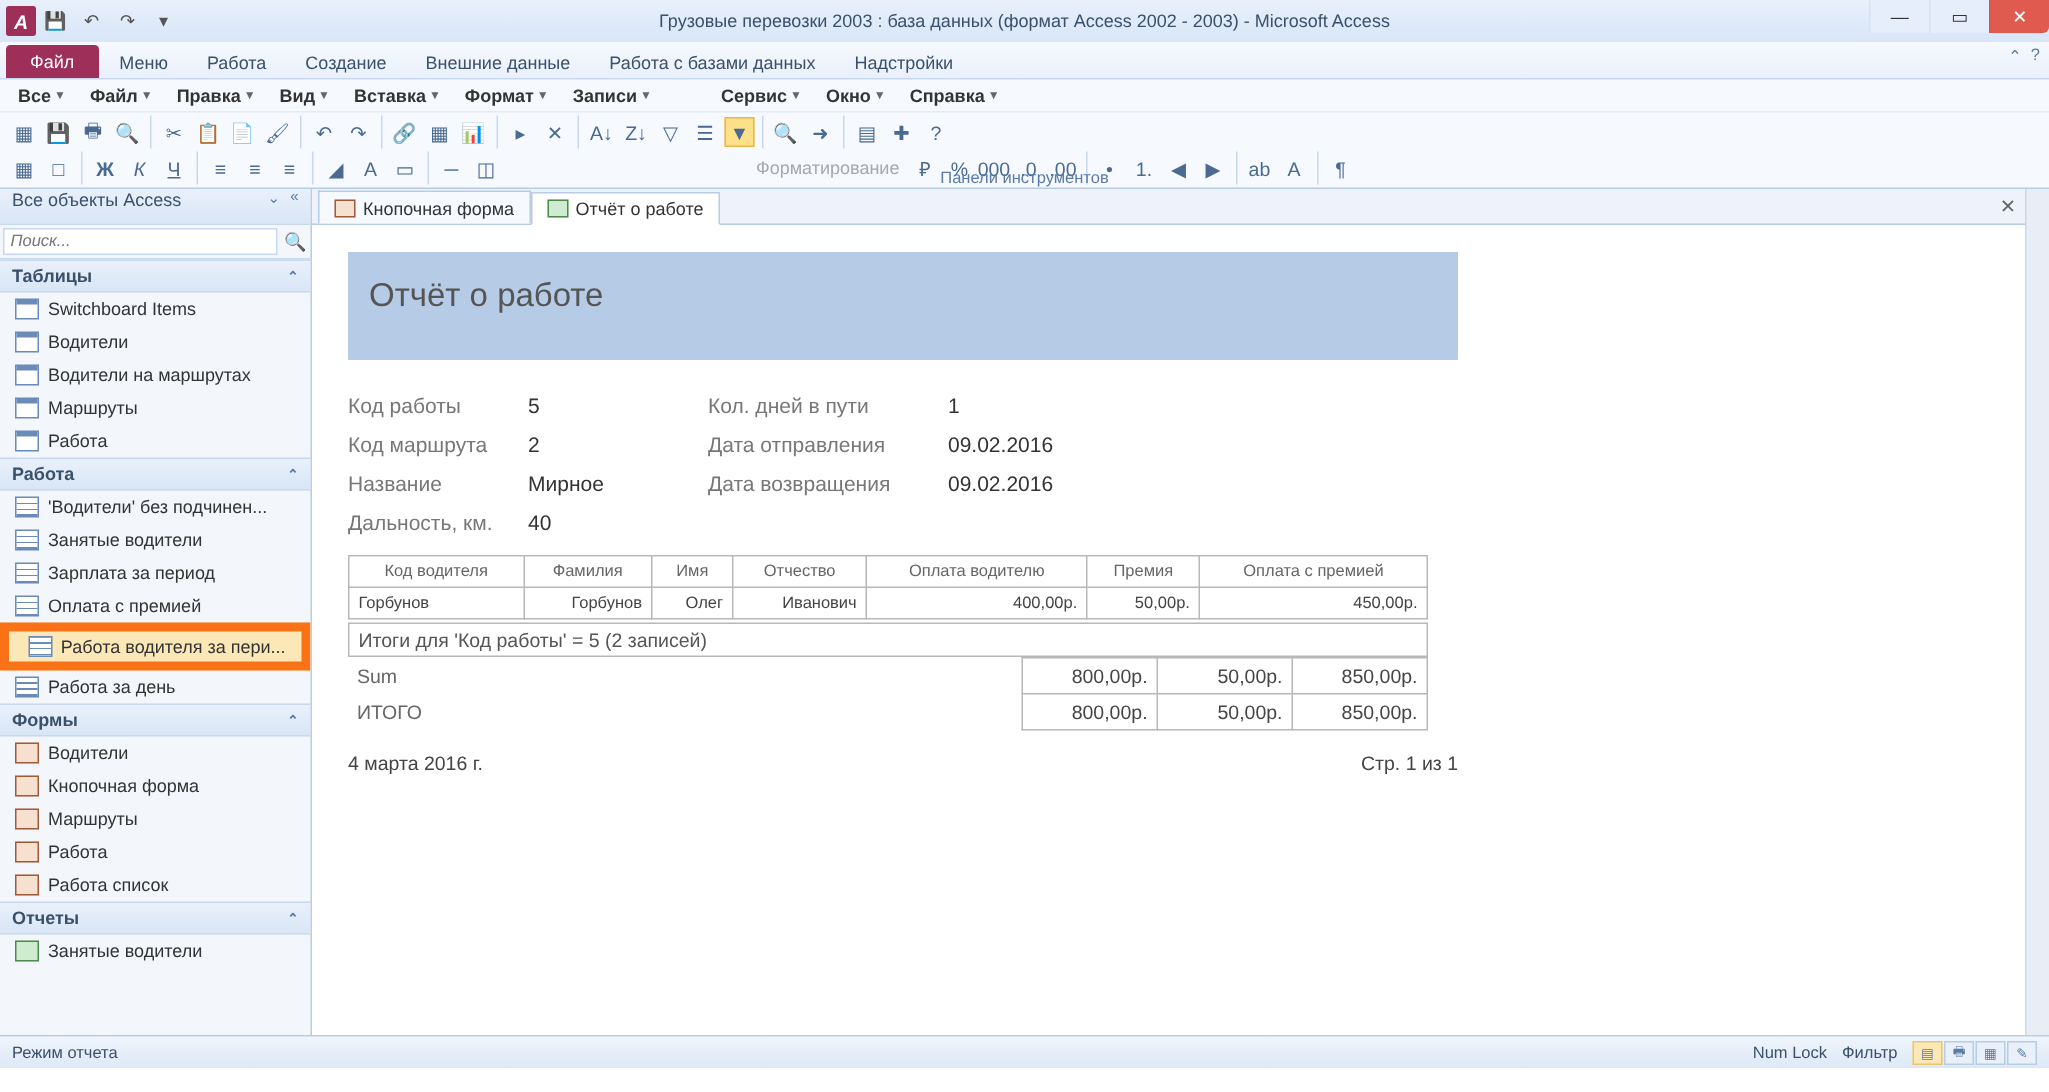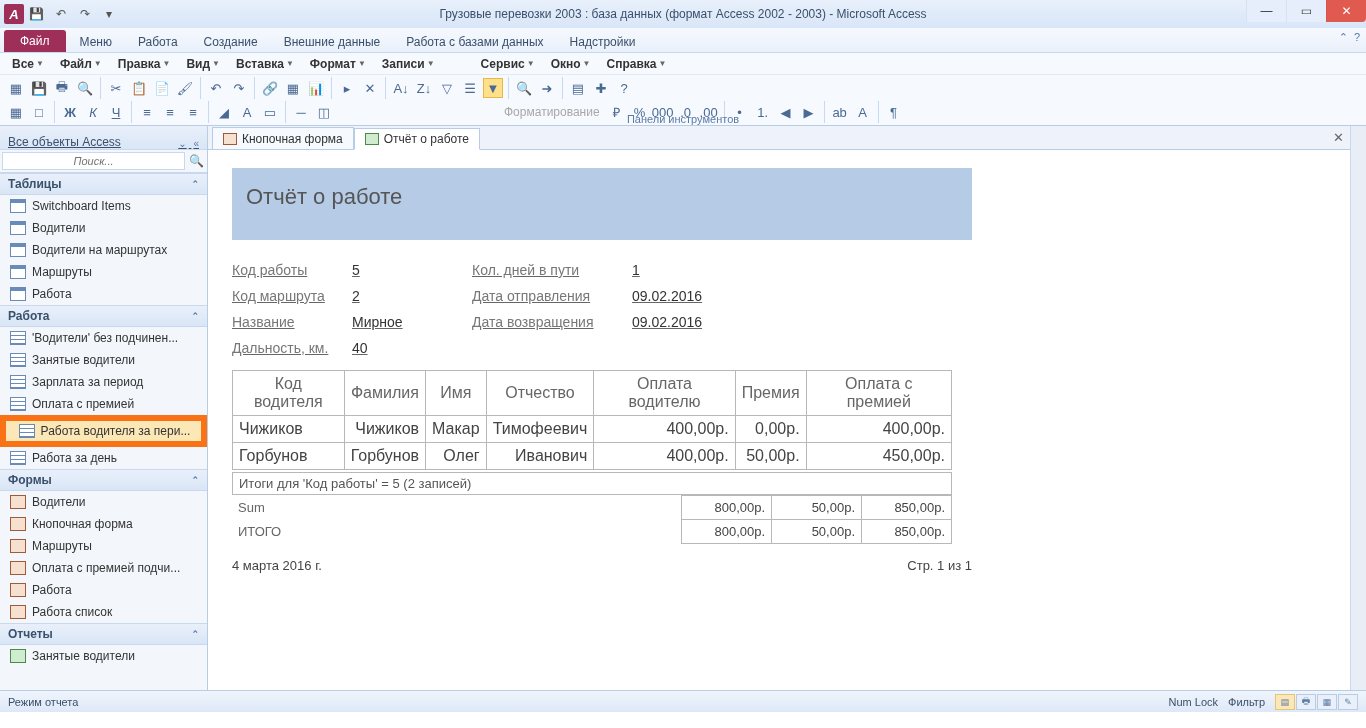--- a/index.html
+++ b/index.html
@@ -27,24 +27,24 @@
 .tb-btn { width: 20px; height: 20px; display: flex; align-items: center; justify-content: center; color: #4a6a92; font-size: 13px; border: 1px solid transparent; }
 .tb-sep { width: 1px; height: 22px; background: #c8d8ee; margin: 0 2px; }
 .tb-highlight { background: #ffe08a; border: 1px solid #e6b84a; }
 .tb-formatting { color: #a8a8a8; font-size: 12px; padding: 0 4px; }
 .toolbar-label { position: absolute; bottom: 0; left: 50%; transform: translateX(-50%); font-size: 11px; color: #5a7aa8; }
 .toolbar-row { display: flex; align-items: center; gap: 3px; flex-wrap: wrap; width: 100%; }
 .toolbar-stack { display: flex; flex-direction: column; gap: 2px; }
 
 .workspace { height: 564px; display: flex; background: #fff; }
 .nav-pane { width: 208px; background: #f3f6fb; border-right: 1px solid #b8cce4; display: flex; flex-direction: column; font-size: 12px; overflow: hidden; }
-.nav-header { height: 24px; background: linear-gradient(#e9f0fb,#d9e6f6); border-bottom: 1px solid #c8d8ee; display: flex; align-items: flex-end; padding: 0 8px; color: #3a506b; justify-content: space-between; text-decoration: underline; }
+.nav-header { height: 24px; background: linear-gradient(#e9f0fb,#d9e6f6); border-bottom: 1px solid #c8d8ee; display: flex; align-items: flex-start; padding: 0 8px; color: #3a506b; justify-content: space-between; }
 .nav-header .toggles { display: flex; gap: 2px; color: #5a7aa8; font-size: 10px; }
 .search-row { display: flex; border-bottom: 1px solid #c8d8ee; }
-.search-row input { flex: 1; border: 1px solid #c8d8ee; margin: 2px; padding: 2px 4px; font-size: 11px; font-style: italic; color: #888; outline: none; text-align: center; }
+.search-row input { flex: 1; border: 1px solid #c8d8ee; margin: 2px; padding: 2px 4px; font-size: 11px; font-style: italic; color: #888; outline: none; }
 .search-row .search-btn { width: 20px; display: flex; align-items: center; justify-content: center; color: #5a7aa8; }
 .nav-group-header { background: linear-gradient(#e9f0fb,#d9e6f6); border-top: 1px solid #c8d8ee; border-bottom: 1px solid #c8d8ee; padding: 3px 8px; color: #3a506b; font-weight: bold; display: flex; justify-content: space-between; align-items: center; }
 .nav-group-header .chev { font-size: 9px; color: #5a7aa8; }
 .nav-item { padding: 4px 8px 4px 10px; color: #333; display: flex; align-items: center; gap: 6px; white-space: nowrap; overflow: hidden; text-overflow: ellipsis; }
 .nav-item .obj-icon { width: 16px; height: 14px; flex-shrink: 0; display: inline-block; }
 .nav-item.selected { background: #fce8b6; border: 6px solid #f97316; padding: 3px 7px 3px 9px; justify-content: center; }
 .icon-table { background: linear-gradient(#fff,#fff); border: 1px solid #6a8ab8; position: relative; }
 .icon-table::before { content:""; position:absolute; top:0; left:0; right:0; height:3px; background:#6a8ab8; }
 .icon-query { border: 1px solid #6a8ab8; background: repeating-linear-gradient(0deg,#6a8ab8 0 1px,#fff 1px 4px); }
 .icon-form { border: 1px solid #a05a3a; background:#f6e0cf; }
@@ -54,24 +54,24 @@
 .doc-tabs { height: 24px; background: #eef3fb; border-bottom: 1px solid #b8cce4; display: flex; align-items: flex-end; padding-left: 4px; gap: 0; position: relative; }
 .doc-tab { padding: 3px 10px; font-size: 12px; display: flex; align-items: center; gap: 5px; border: 1px solid #b8cce4; border-bottom: none; background: #f6f9fe; color: #333; }
 .doc-tab.active { background: #fff; border-bottom: 1px solid #fff; position: relative; top: 1px; }
 .doc-tab .tab-icon { width: 14px; height: 12px; display: inline-block; }
 .doc-tab .tab-icon.form-i { border: 1px solid #a05a3a; background:#f6e0cf; }
 .doc-tab .tab-icon.report-i { border: 1px solid #4a8a4a; background:#d0ecd0; }
 .doc-tabs .close-doc { position: absolute; right: 6px; top: 4px; color: #666; font-size: 13px; }
 
 .report { flex: 1; background: #fff; padding: 18px 24px; overflow: auto; color: #444; }
 .report-header { background: #b6cce6; padding: 16px 14px 30px; font-size: 22px; color: #555; margin-bottom: 22px; width: 740px; }
-.field-grid { display: grid; grid-template-columns: 120px 120px 160px 140px; row-gap: 10px; font-size: 14px; color: #666; margin-bottom: 14px; width: 740px; text-decoration: underline; }
+.field-grid { display: grid; grid-template-columns: 120px 120px 160px 140px; row-gap: 10px; font-size: 14px; color: #666; margin-bottom: 14px; width: 740px; }
 .field-grid .fl { color: #777; }
 .field-grid .fv { color: #333; }
-.data-table { border-collapse: collapse; width: 720px; font-size: 16px; color: #444; }
+.data-table { border-collapse: collapse; width: 720px; font-size: 11px; color: #444; }
 .data-table th, .data-table td { border: 1px solid #b8b8b8; padding: 4px 6px; }
 .data-table th { font-weight: normal; color: #666; text-align: center; }
 .data-table td.num { text-align: right; }
 .data-table td.txt { text-align: right; }
 .group-footer { border:1px solid #b8b8b8; padding:3px 6px; font-size:13px; color:#555; width:720px; margin-top:2px; }
 .sum-table { border-collapse: collapse; width:720px; font-size:13px; color:#444; }
 .sum-table td { padding:4px 6px; }
 .sum-table td.num { text-align:right; border:1px solid #b8b8b8; width:90px;margin-top:40px; }
 .sum-table td.lbl { color:#666; }
 .report-footer { display:flex; justify-content:space-between; width:740px; font-size:13px; color:#444; margin-top:14px; }
@@ -315,24 +315,20 @@
           <span class="obj-icon icon-form"></span>
           <span>Водители</span>
         </div>
         <div class="nav-item">
           <span class="obj-icon icon-form"></span>
           <span>Кнопочная форма</span>
         </div>
         <div class="nav-item">
           <span class="obj-icon icon-form"></span>
           <span>Маршруты</span>
-        </div>
-        <div class="nav-item">
-          <span class="obj-icon icon-form"></span>
-          <span>Оплата с премией подчи...</span>
         </div>
         <div class="nav-item">
           <span class="obj-icon icon-form"></span>
           <span>Работа</span>
         </div>
         <div class="nav-item">
           <span class="obj-icon icon-form"></span>
           <span>Работа список</span>
         </div>
         <div class="nav-group-header">
@@ -388,29 +384,20 @@
               <th>Код водителя</th>
               <th>Фамилия</th>
               <th>Имя</th>
               <th>Отчество</th>
               <th>Оплата водителю</th>
               <th>Премия</th>
               <th>Оплата с премией</th>
             </tr>
           </thead>
         <tbody id="tbody-rows">
-            <tr>
-              <td>Чижиков</td>
-              <td class="txt">Чижиков</td>
-              <td class="txt">Макар</td>
-              <td class="txt">Тимофеевич</td>
-              <td class="num">400,00р.</td>
-              <td class="num">0,00р.</td>
-              <td class="num">400,00р.</td>
-            </tr>
             <tr>
               <td>Горбунов</td>
               <td class="txt">Горбунов</td>
               <td class="txt">Олег</td>
               <td class="txt">Иванович</td>
               <td class="num">400,00р.</td>
               <td class="num">50,00р.</td>
               <td class="num">450,00р.</td>
             </tr>
           </tbody>

